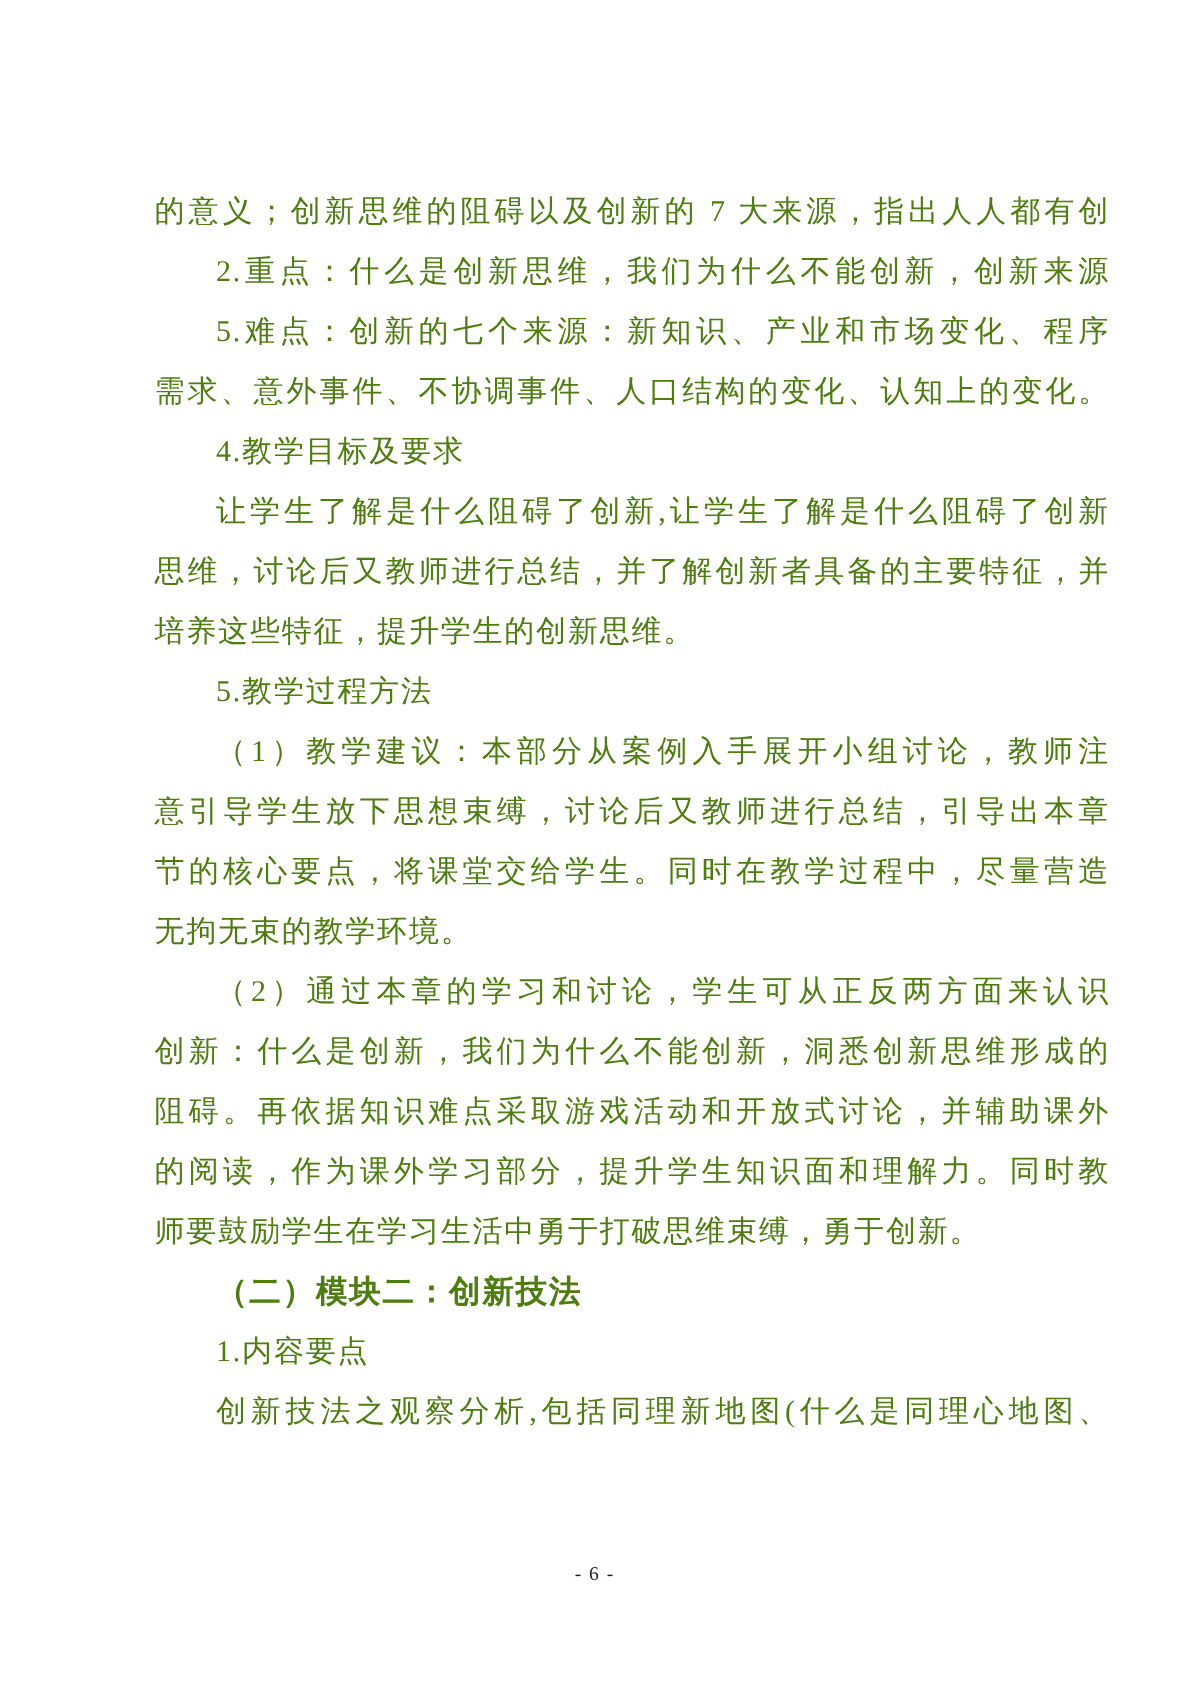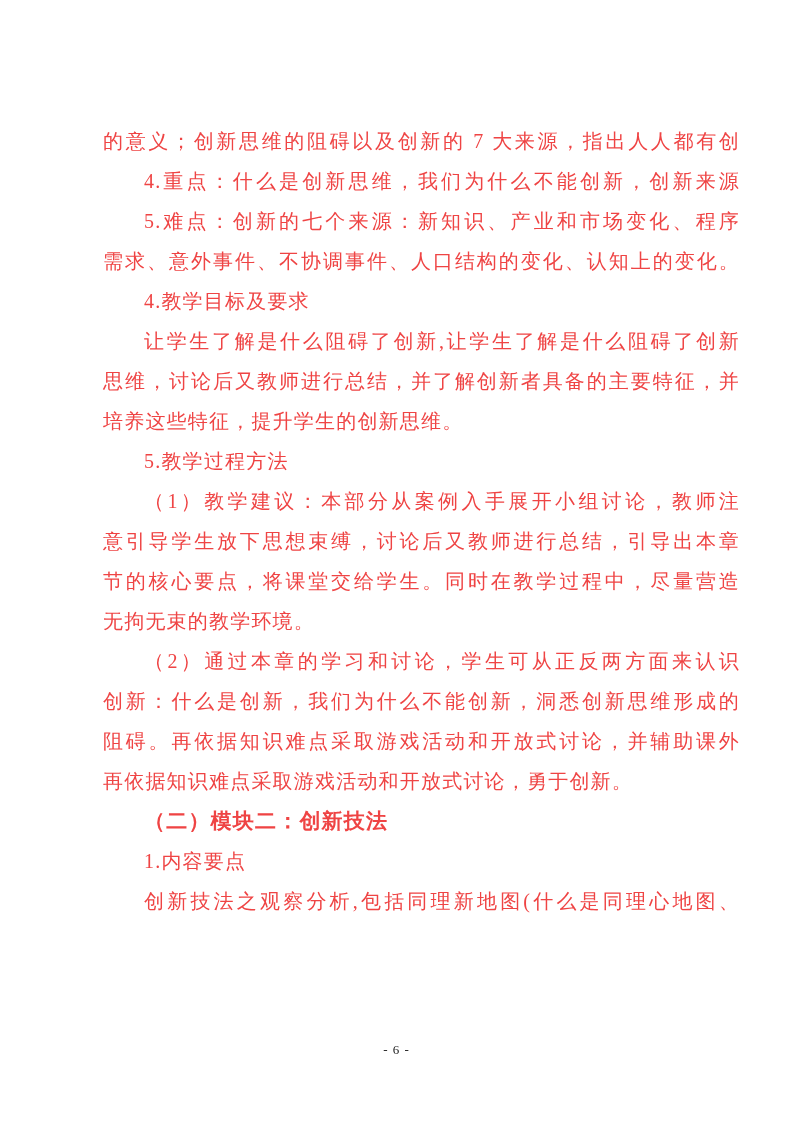--- a/index.html
+++ b/index.html
@@ -15,21 +15,21 @@
     background: #ffffff;
   }
   .doc-body {
     position: absolute;
     left: 103px; top: 121px;
     width: 637px;
   }
   .line {
     font-size: 20px;
     line-height: 40px;
-    color: #ef4444;
+    color: #4d7c0f;
     letter-spacing: 1.2px;
     text-align: justify;
     text-justify: inter-character;
     white-space: normal;
   }
   .line.flush { text-align-last: justify; }
   .line.indent { text-indent: 41px; }
   .line.bold { font-weight: bold; font-size: 21px; }
   .footer {
     position: absolute;
@@ -42,36 +42,37 @@
     color: #222222;
     letter-spacing: 1px;
   }
 </style>
 </head>
 <body>
 
 <div class="page">
   <div class="doc-body" id="doc-body">
       <div class="line flush">的意义；创新思维的阻碍以及创新的 7 大来源，指出人人都有创</div>
-      <div class="line indent flush">4.重点：什么是创新思维，我们为什么不能创新，创新来源</div>
+      <div class="line indent flush">2.重点：什么是创新思维，我们为什么不能创新，创新来源</div>
       <div class="line indent flush">5.难点：创新的七个来源：新知识、产业和市场变化、程序</div>
       <div class="line flush">需求、意外事件、不协调事件、人口结构的变化、认知上的变化。</div>
       <div class="line indent">4.教学目标及要求</div>
       <div class="line indent flush">让学生了解是什么阻碍了创新,让学生了解是什么阻碍了创新</div>
       <div class="line flush">思维，讨论后又教师进行总结，并了解创新者具备的主要特征，并</div>
       <div class="line">培养这些特征，提升学生的创新思维。</div>
       <div class="line indent">5.教学过程方法</div>
       <div class="line indent flush">（1）教学建议：本部分从案例入手展开小组讨论，教师注</div>
       <div class="line flush">意引导学生放下思想束缚，讨论后又教师进行总结，引导出本章</div>
       <div class="line flush">节的核心要点，将课堂交给学生。同时在教学过程中，尽量营造</div>
       <div class="line">无拘无束的教学环境。</div>
       <div class="line indent flush">（2）通过本章的学习和讨论，学生可从正反两方面来认识</div>
       <div class="line flush">创新：什么是创新，我们为什么不能创新，洞悉创新思维形成的</div>
       <div class="line flush">阻碍。再依据知识难点采取游戏活动和开放式讨论，并辅助课外</div>
-      <div class="line">再依据知识难点采取游戏活动和开放式讨论，勇于创新。</div>
+      <div class="line flush">的阅读，作为课外学习部分，提升学生知识面和理解力。同时教</div>
+      <div class="line">师要鼓励学生在学习生活中勇于打破思维束缚，勇于创新。</div>
       <div class="line indent bold">（二）模块二：创新技法</div>
       <div class="line indent">1.内容要点</div>
       <div class="line indent flush">创新技法之观察分析,包括同理新地图(什么是同理心地图、</div>
     </div>
   <div class="footer">
     <span>- 6 -</span>
   </div>
 </div>
 
 </body></html>

